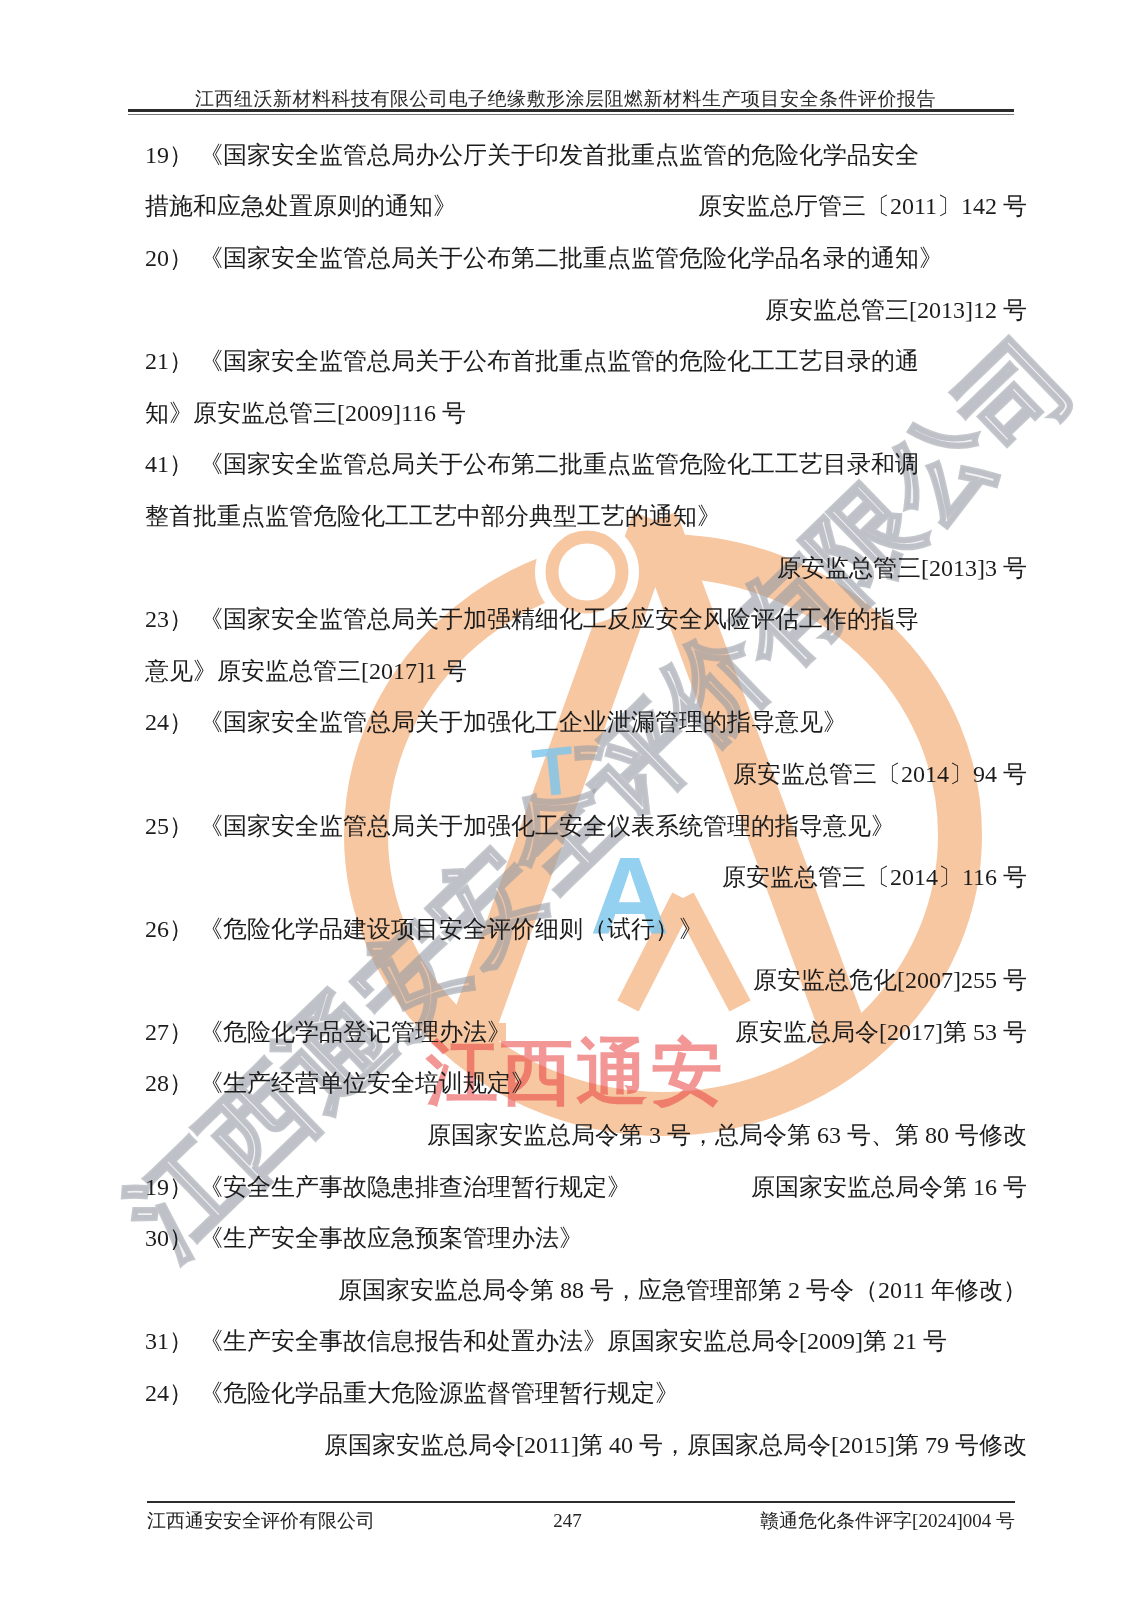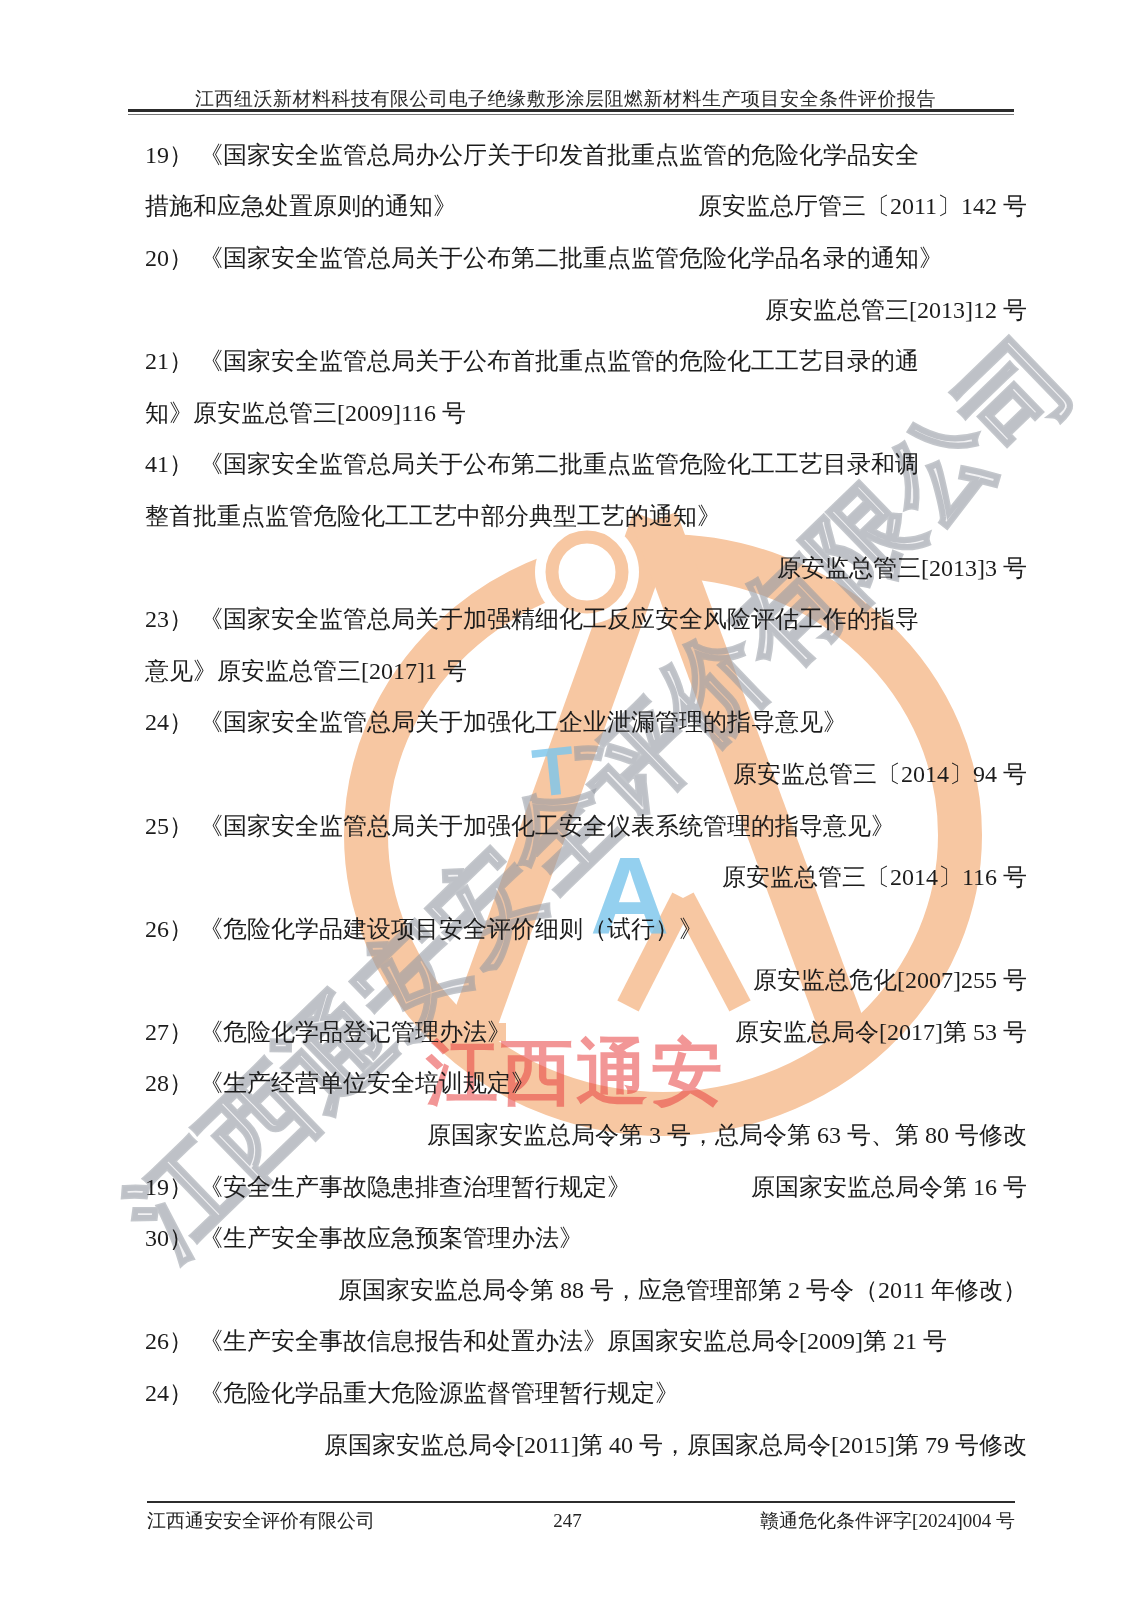--- a/index.html
+++ b/index.html
@@ -176,21 +176,21 @@
       </div>
     <div class="bline">
         <span>30） 《生产安全事故应急预案管理办法》</span>
         <span></span>
       </div>
     <div class="bline">
         <span></span>
         <span>原国家安监总局令第 88 号，应急管理部第 2 号令（2011 年修改）</span>
       </div>
     <div class="bline">
-        <span>26） 《生产安全事故信息报告和处置办法》原国家安监总局令[2009]第 21 号</span>
+        <span>31） 《生产安全事故信息报告和处置办法》原国家安监总局令[2009]第 21 号</span>
         <span></span>
       </div>
     <div class="bline">
         <span>24） 《危险化学品重大危险源监督管理暂行规定》</span>
         <span></span>
       </div>
     <div class="bline">
         <span></span>
         <span>原国家安监总局令[2011]第 40 号，原国家总局令[2015]第 79 号修改</span>
       </div>

